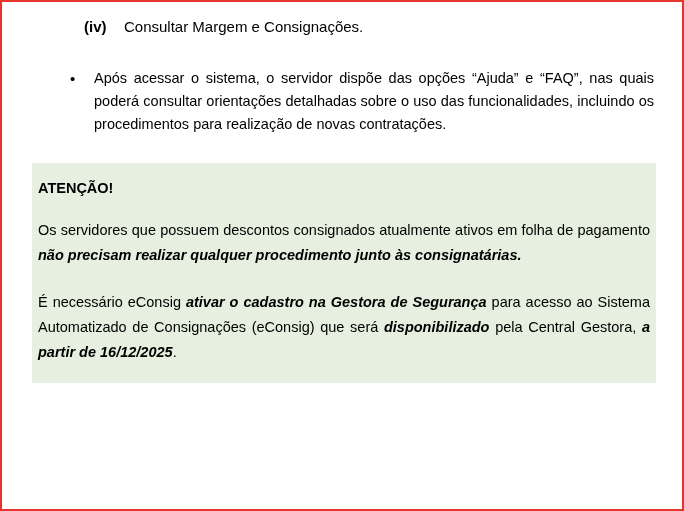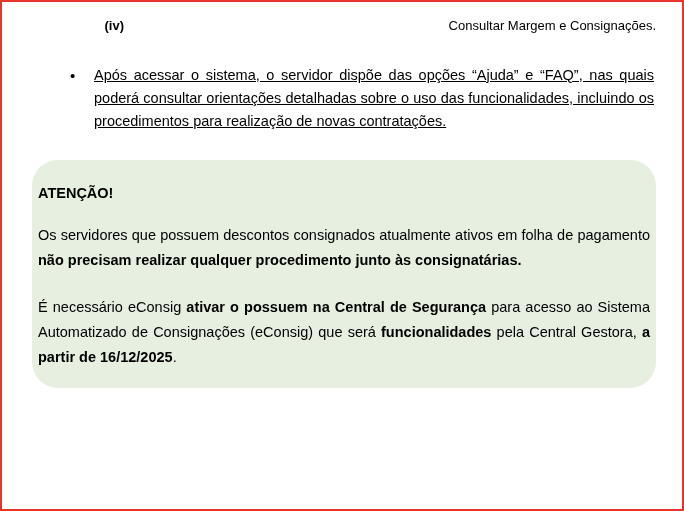--- a/index.html
+++ b/index.html
@@ -27,24 +27,23 @@
     bottom: 0;
     padding: 14px 26px 0 30px;
     box-sizing: border-box;
   }
 
   
   .roman-item {
     display: flex;
     align-items: baseline;
     margin: 0 0 0 52px;
-    font-size: 13px;
+    font-size: 15px;
     color: #000;
     line-height: 1.5;
-    text-align: right;
   }
   .roman-item .marker {
     font-weight: bold;
     width: 40px;
     flex: 0 0 40px;
   }
   .roman-item .text {
     flex: 1;
   }
 
@@ -58,49 +57,48 @@
   .bullet-block .bullet {
     flex: 0 0 24px;
     font-size: 15px;
     line-height: 1.62;
   }
   .bullet-block .bullet-text {
     flex: 1;
     text-align: justify;
     line-height: 1.62;
     padding-right: 2px;
-    text-decoration: underline;
   }
 
   
   .attention-box {
     margin: 26px 0 0 0;
     background: #e7f0e0;
-    padding: 25px 2px 18px 2px;
+    padding: 17px 2px 18px 2px;
     box-sizing: border-box;
-    border-radius: 26px;
   }
   .attention-box .inner {
     padding: 0 2px 0 2px;
   }
   .attention-title {
     font-weight: bold;
     font-size: 14.5px;
     color: #000;
     margin: 0 0 0 2px;
   }
   .attention-para {
     font-size: 14.5px;
     color: #000;
     line-height: 1.72;
     text-align: justify;
     margin: 22px 2px 0 2px;
   }
   .attention-para b {
     font-weight: bold;
+    font-style: italic;
   }
   .spacer-bottom {
     height: 20px;
   }
 </style>
 </head>
 <body>
 
 <div class="page">
   <div class="content">
@@ -117,20 +115,20 @@
 
     <div class="attention-box">
       <div class="inner">
         <div class="attention-title">ATENÇÃO!</div>
 
         <p class="attention-para">
           <span>Os servidores que possuem descontos consignados atualmente ativos em folha de pagamento </span><b>não precisam realizar qualquer procedimento junto às consignatárias.</b>
         </p>
 
         <p class="attention-para">
-          <span>É necessário eConsig </span><b>ativar o possuem na Central de Segurança</b><span> para acesso ao Sistema Automatizado de Consignações (eConsig) que será </span><b>funcionalidades</b><span> pela Central Gestora, </span><b>a partir de 16/12/2025</b><span>.</span>
+          <span>É necessário eConsig </span><b>ativar o cadastro na Gestora de Segurança</b><span> para acesso ao Sistema Automatizado de Consignações (eConsig) que será </span><b>disponibilizado</b><span> pela Central Gestora, </span><b>a partir de 16/12/2025</b><span>.</span>
         </p>
       </div>
     </div>
 
     <div class="spacer-bottom"></div>
   </div>
 </div>
 
 </body></html>

